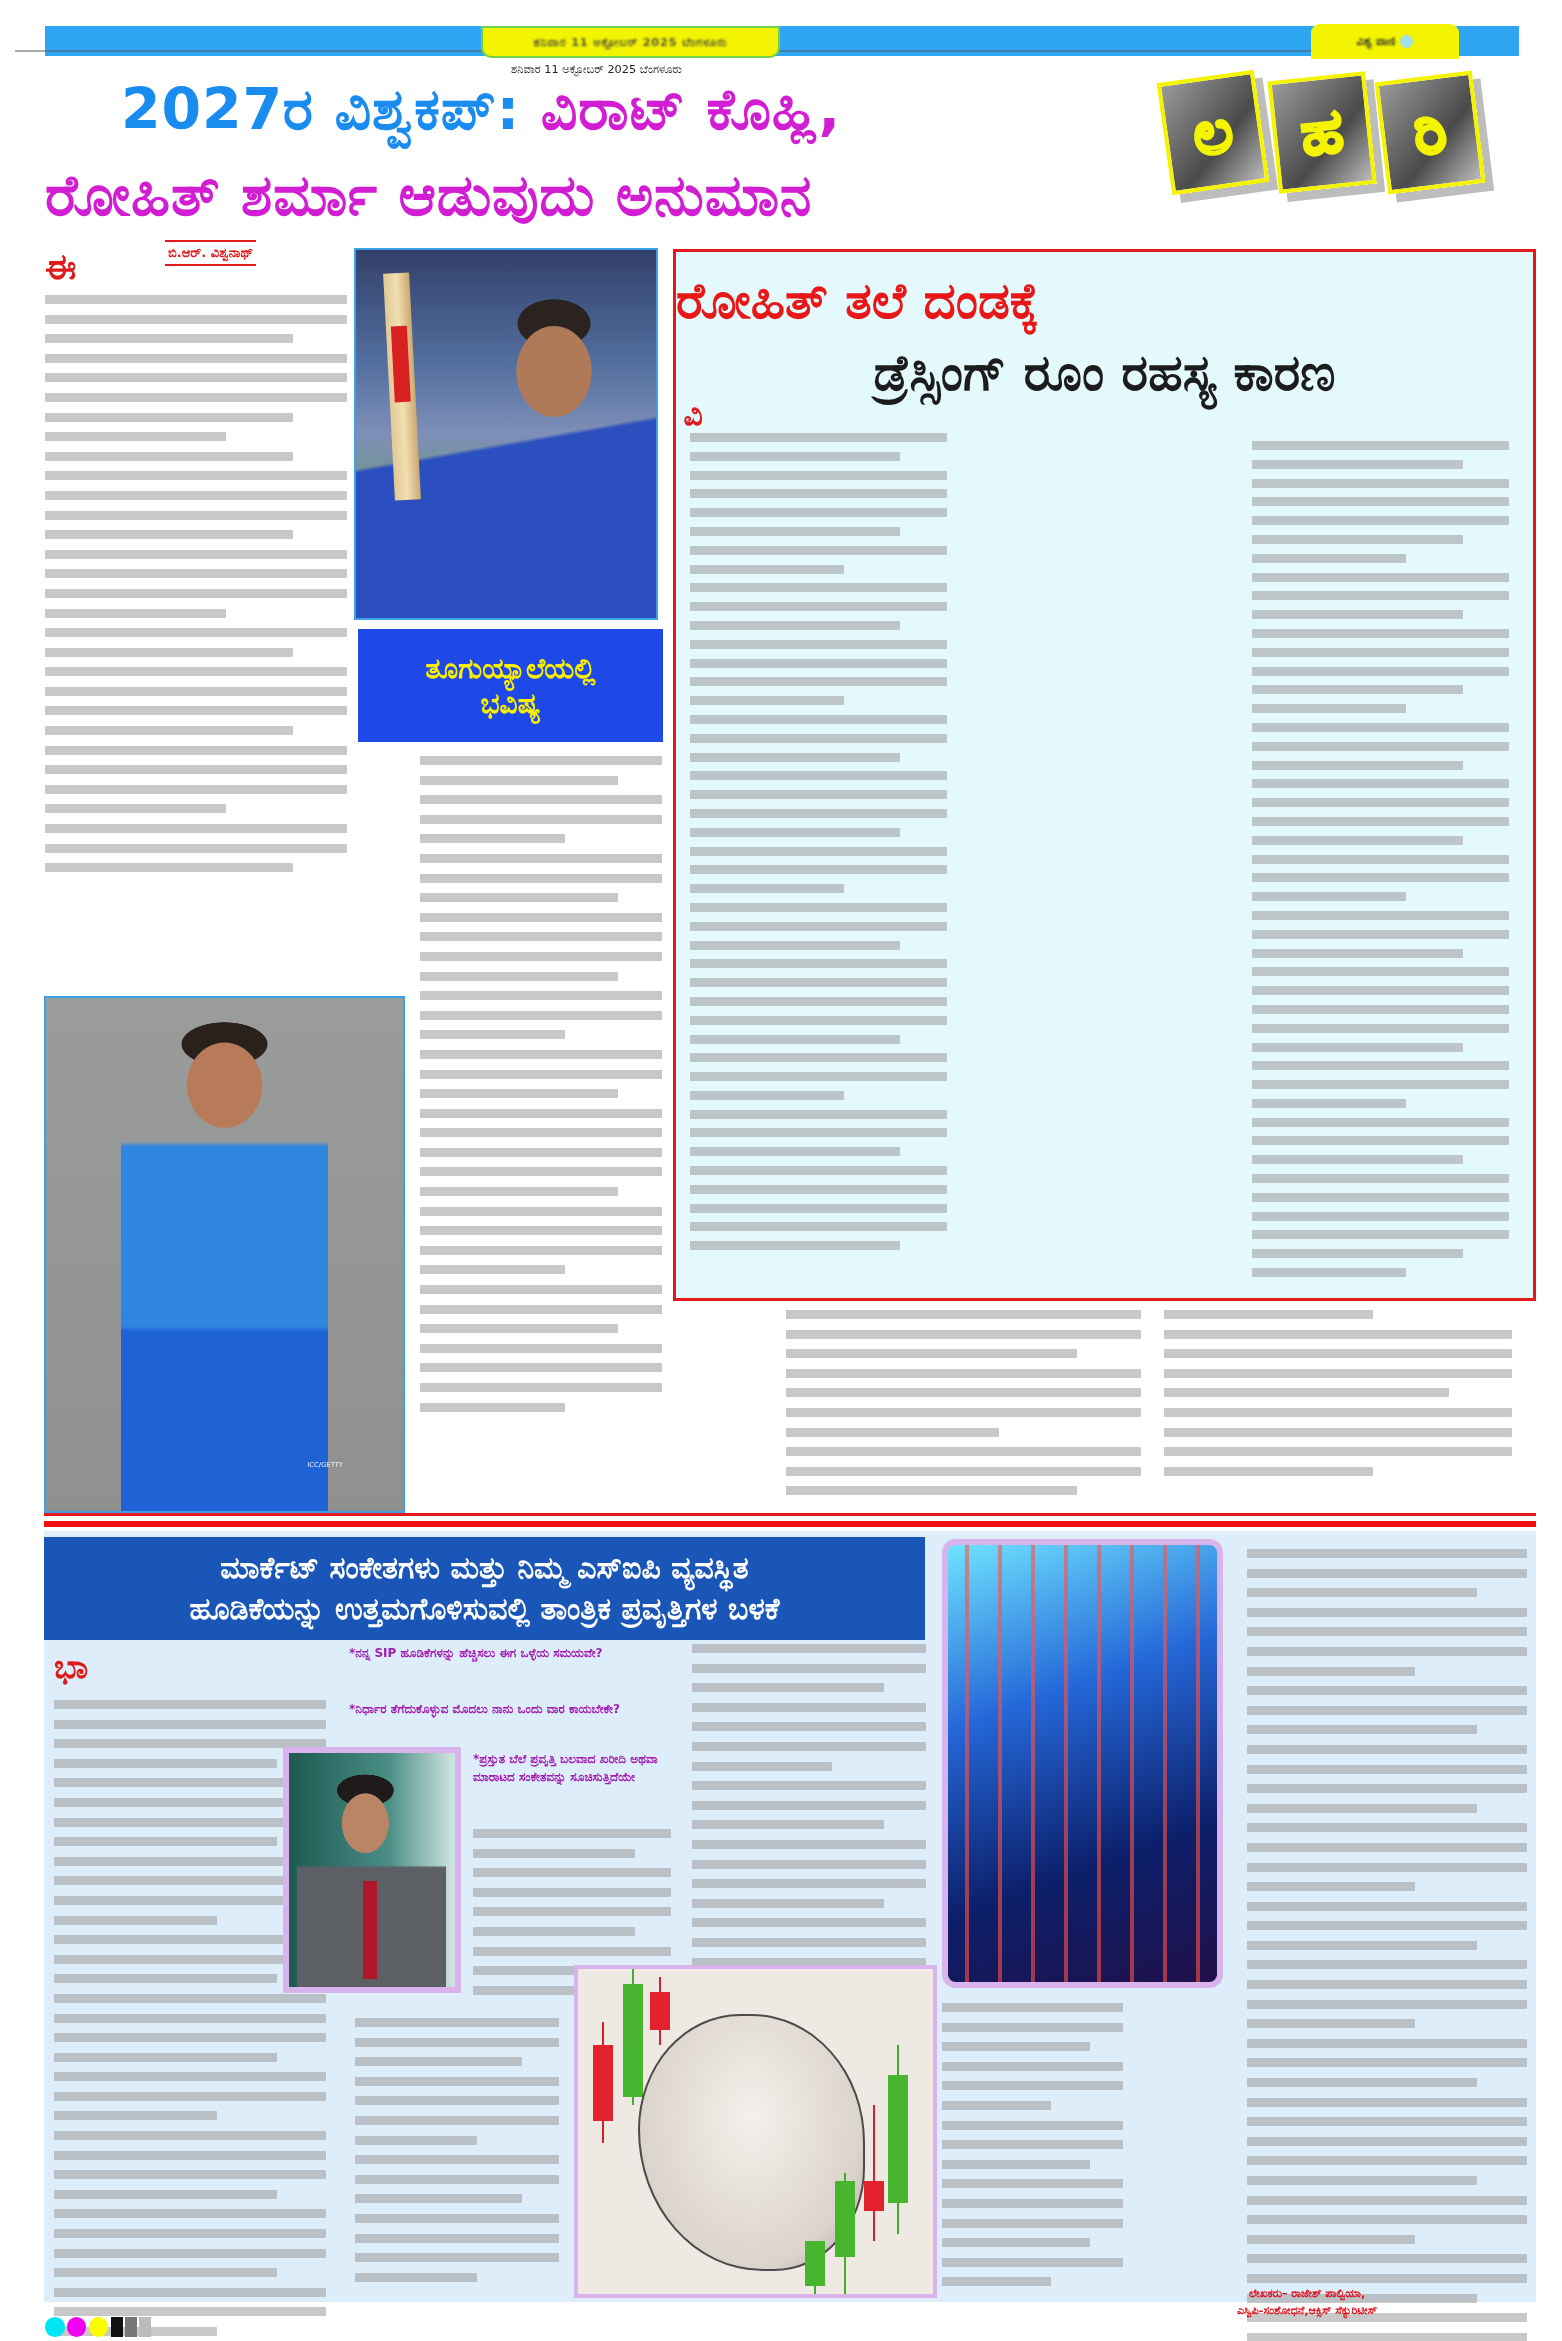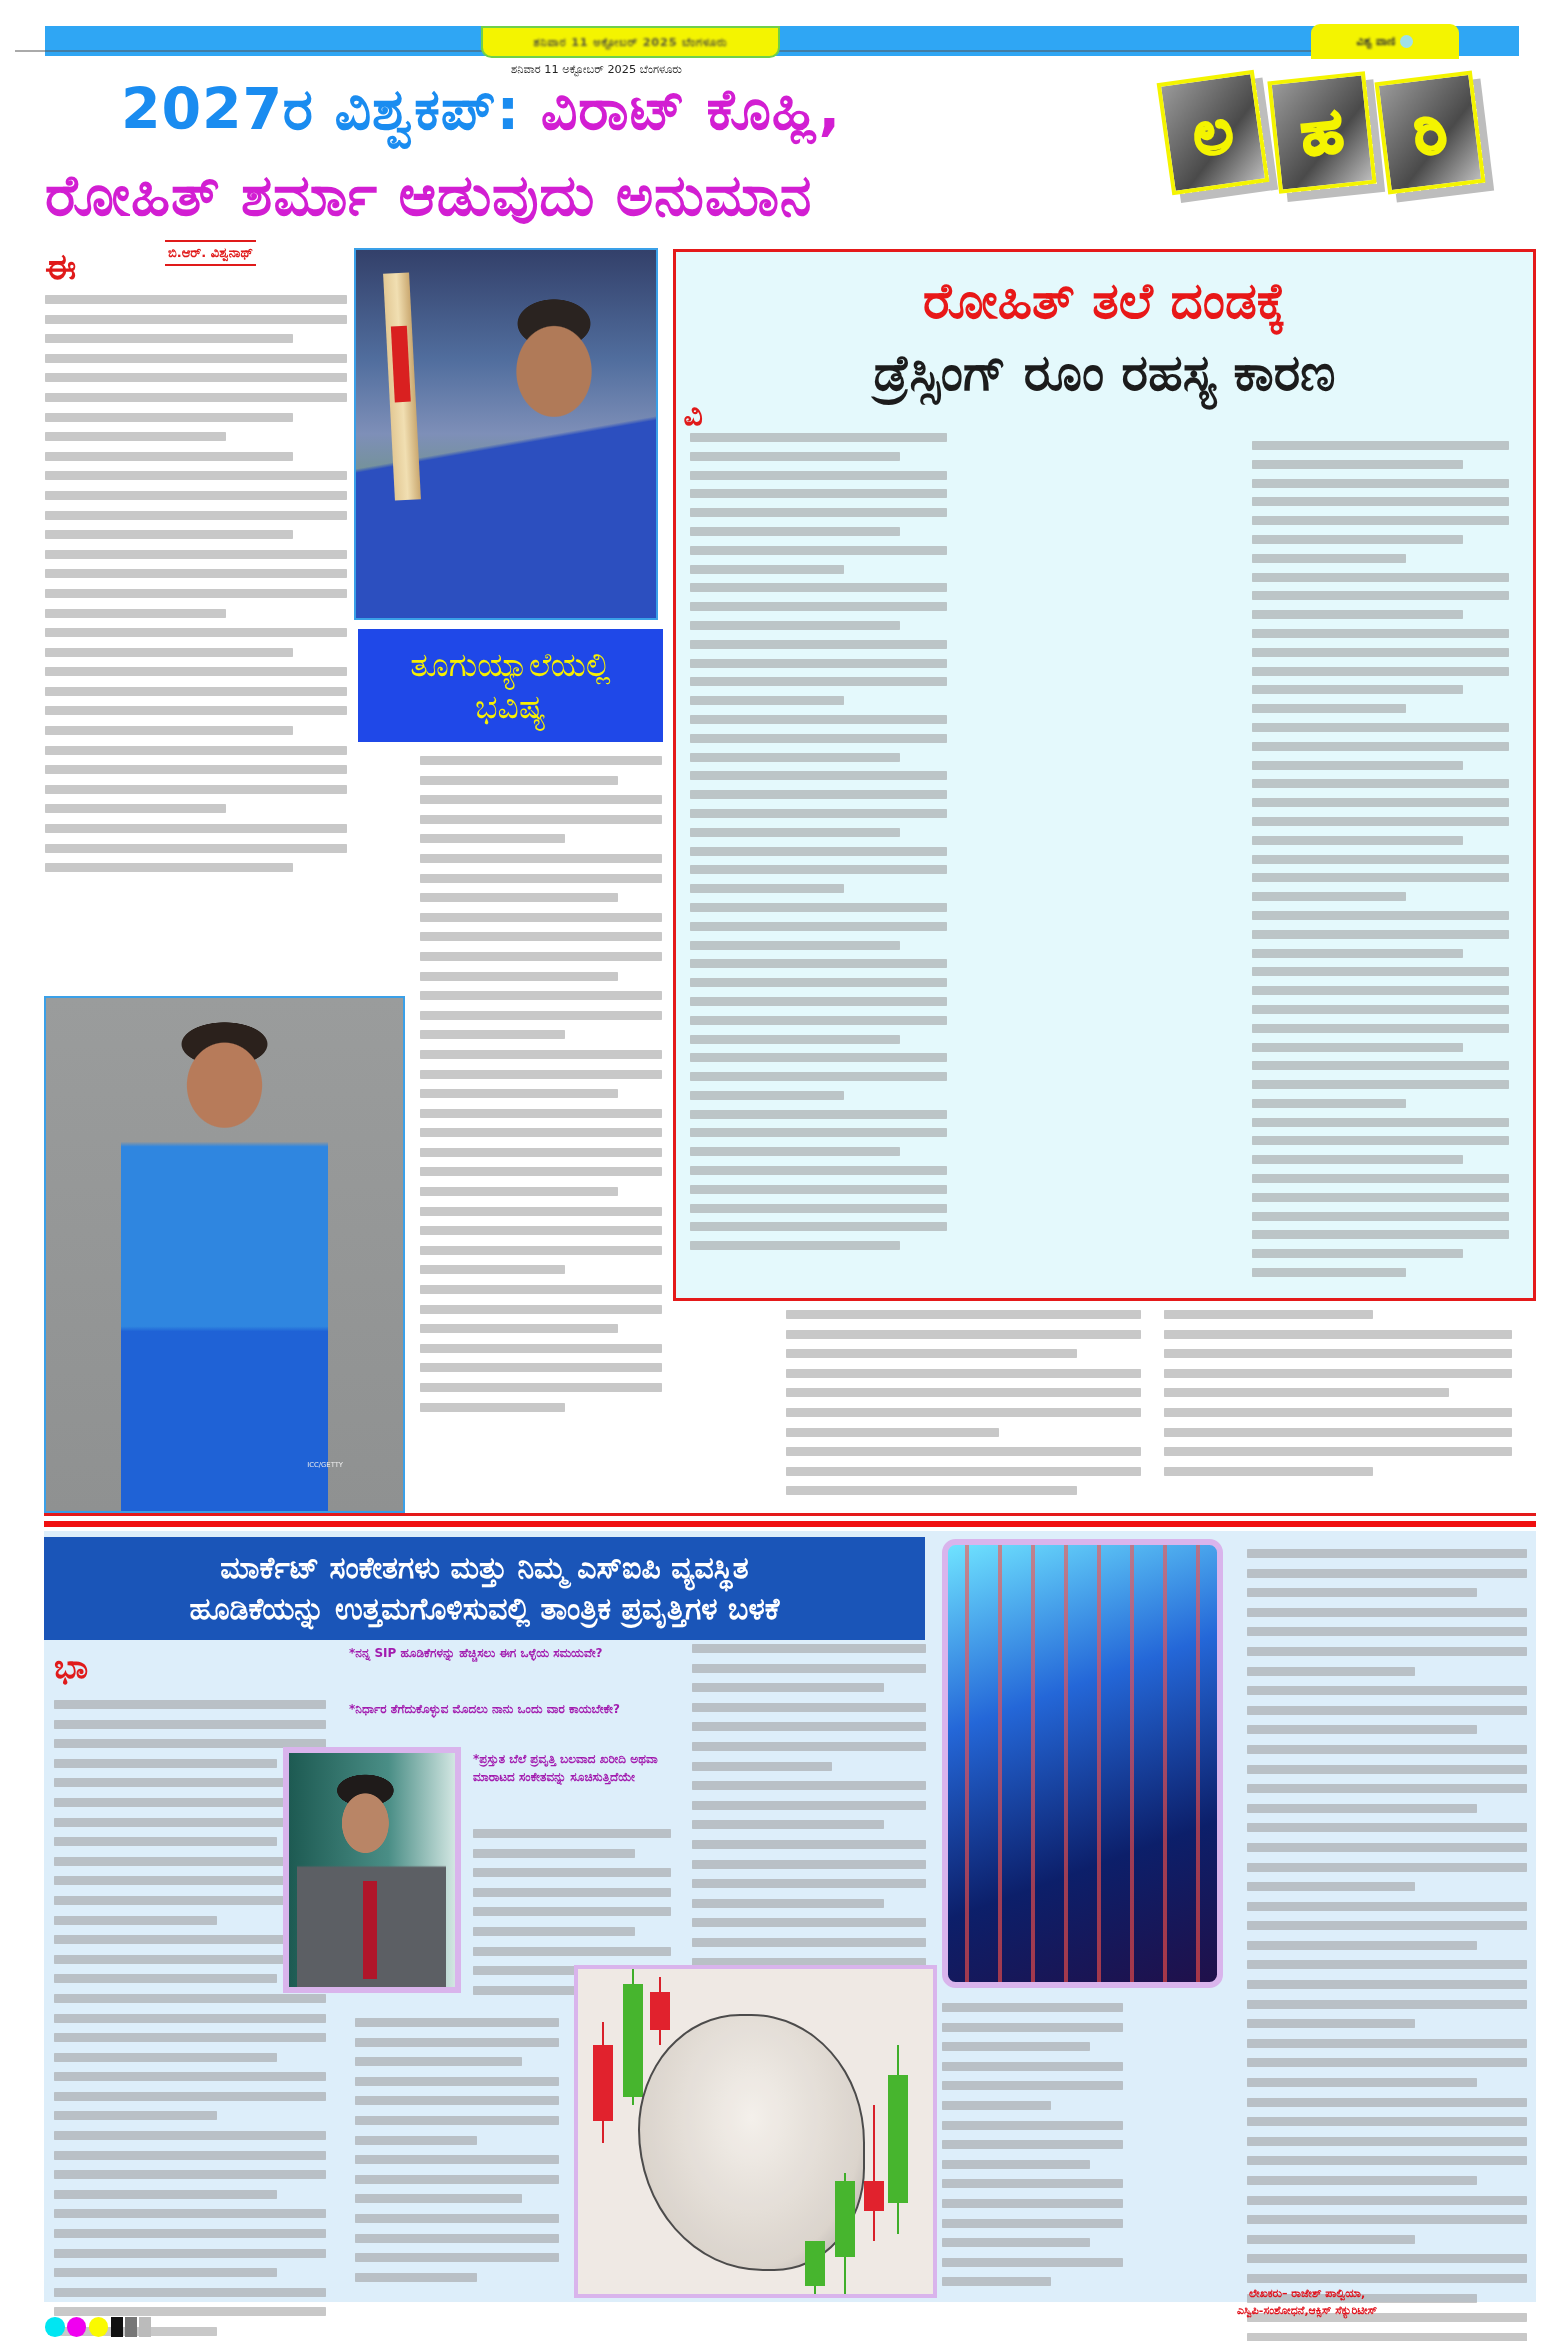--- a/index.html
+++ b/index.html
@@ -41,33 +41,33 @@
   #kohli-photo { left: 354px; top: 248px; width: 304px; height: 372px; border: 2.3px solid #3aa0e8;
     background:
       radial-gradient(ellipse 53px 64px at 66% 33%, #b07a58 0 70%, transparent 72%),
       radial-gradient(ellipse 45px 30px at 66% 20%, #2a2320 0 80%, transparent 82%),
       linear-gradient(170deg, transparent 0 52%, #2c4fbf 53% 100%),
       linear-gradient(#33406a 0%, #516e9e 30%, #7e8fb8 50%, #5c9a4e 85%, #4f8a43 100%); }
   #kohli-bat { left: 33px; top: 23px; width: 26px; height: 227px; background: linear-gradient(90deg,#e2c894,#f1dfb2,#caa870); transform: rotate(-3deg); }
   #kohli-bat::after { content:""; position:absolute; left:4.5px; top:53px; width:16.6px; height:76px; background:#d92020; }
 
   #future-box { left: 358px; top: 629px; width: 305px; height: 113px; background: #1f48e8; display:flex; flex-direction:column; align-items:center; justify-content:center; }
-  #future-box span { font-size: 33px; font-weight: normal; color: #f8f000; line-height: 1.25; }
+  #future-box span { font-size: 28px; font-weight: bold; color: #f8f000; line-height: 1.25; }
 
   #rohit-photo { left: 44px; top: 996px; width: 361px; height: 517px; border: 2.3px solid #3aa0e8;
     background:
       radial-gradient(ellipse 53px 60px at 50% 17%, #b77b5a 0 70%, transparent 72%),
       radial-gradient(ellipse 53px 27px at 50% 9%, #2b211c 0 80%, transparent 82%),
       linear-gradient(180deg, transparent 0 28%, #2f86e0 29% 64%, #1f62d6 65% 100%) 50% 0 / 58% 100% no-repeat,
       linear-gradient(#9a9c9c, #8f9191); }
   #rohit-photo .credit { position:absolute; right: 60px; bottom: 42px; font-size: 6.8px; color: #eee; }
 
   
   #red-box { left: 673px; top: 249px; width: 863px; height: 1052px; border: 3px solid #e41a1a; background: #e4f9fc; }
-  #red-head-1 { left: 0; top: 19.6px; width: 100%; text-align: center; font-size: 50px; font-weight: bold; color: #e81818; }
+  #red-head-1 { left: 0; top: 19.6px; width: 100%; font-size: 50px; font-weight: bold; color: #e81818; }
   #red-head-2 { left: 0; top: 92px; width: 100%; text-align: center; font-size: 50px; font-weight: bold; color: #1c1c1c; }
   #gambhir-photo { left: 284px; top: 177px; width: 280px; height: 423px;
     background:
       radial-gradient(ellipse 53px 67px at 52% 24%, #b68266 0 70%, transparent 72%),
       radial-gradient(ellipse 53px 38px at 50% 12%, #231d1a 0 80%, transparent 82%),
       linear-gradient(180deg, transparent 0 40%, #4b9ae6 41% 100%) 50% 0 / 80% 100% no-repeat,
       linear-gradient(#3f73c8, #6c98d6 40%, #5a87c2 100%); }
   #gambhir-photo .sponsor { position:absolute; left: 73px; top: 280px; font-size: 29px; font-weight:bold; color:#fff; letter-spacing: 1.5px; }
   #dravid-photo { left: 284px; top: 612px; width: 280px; height: 429px;
     background:

